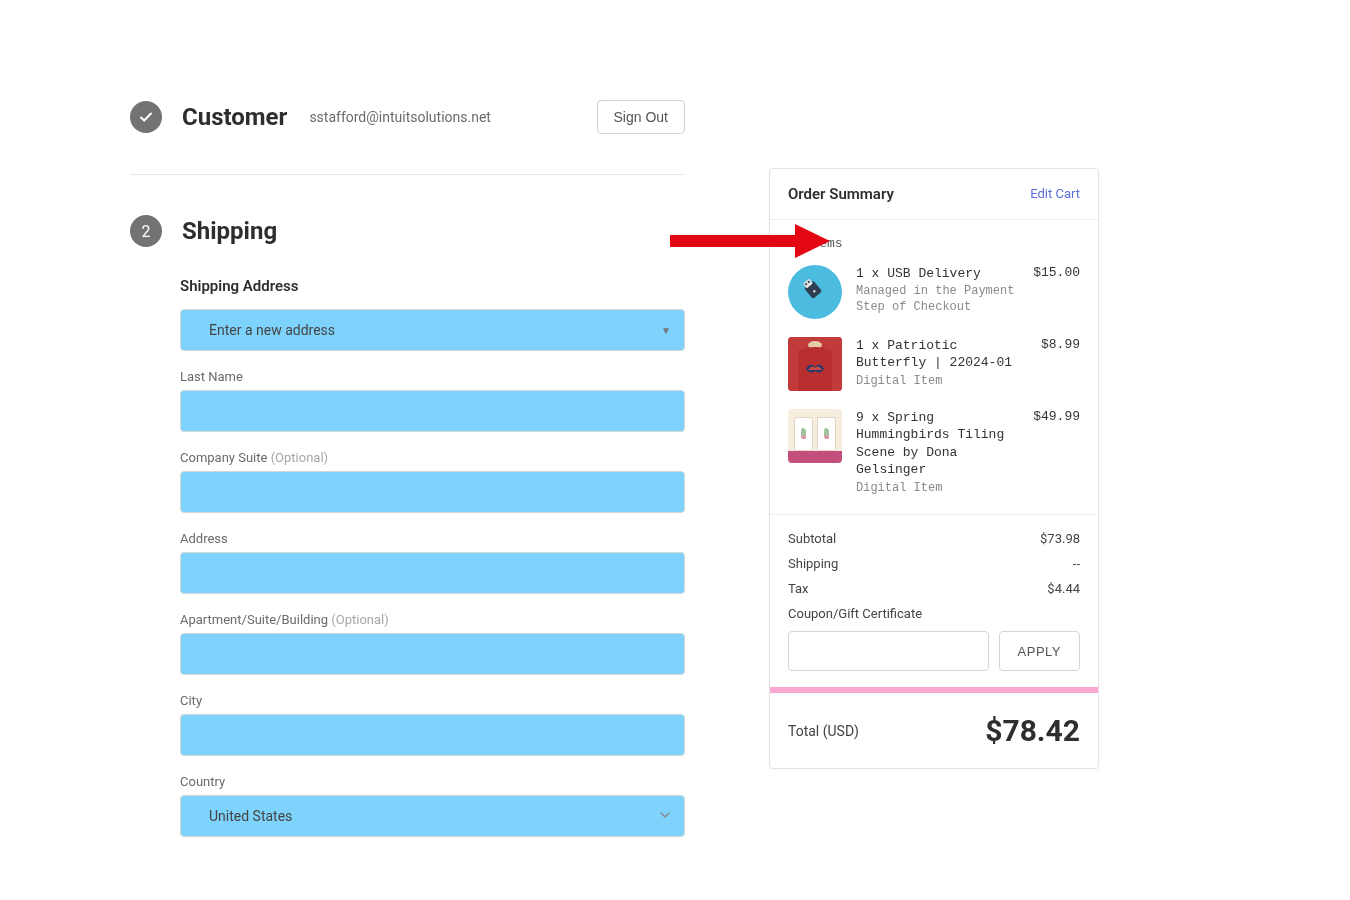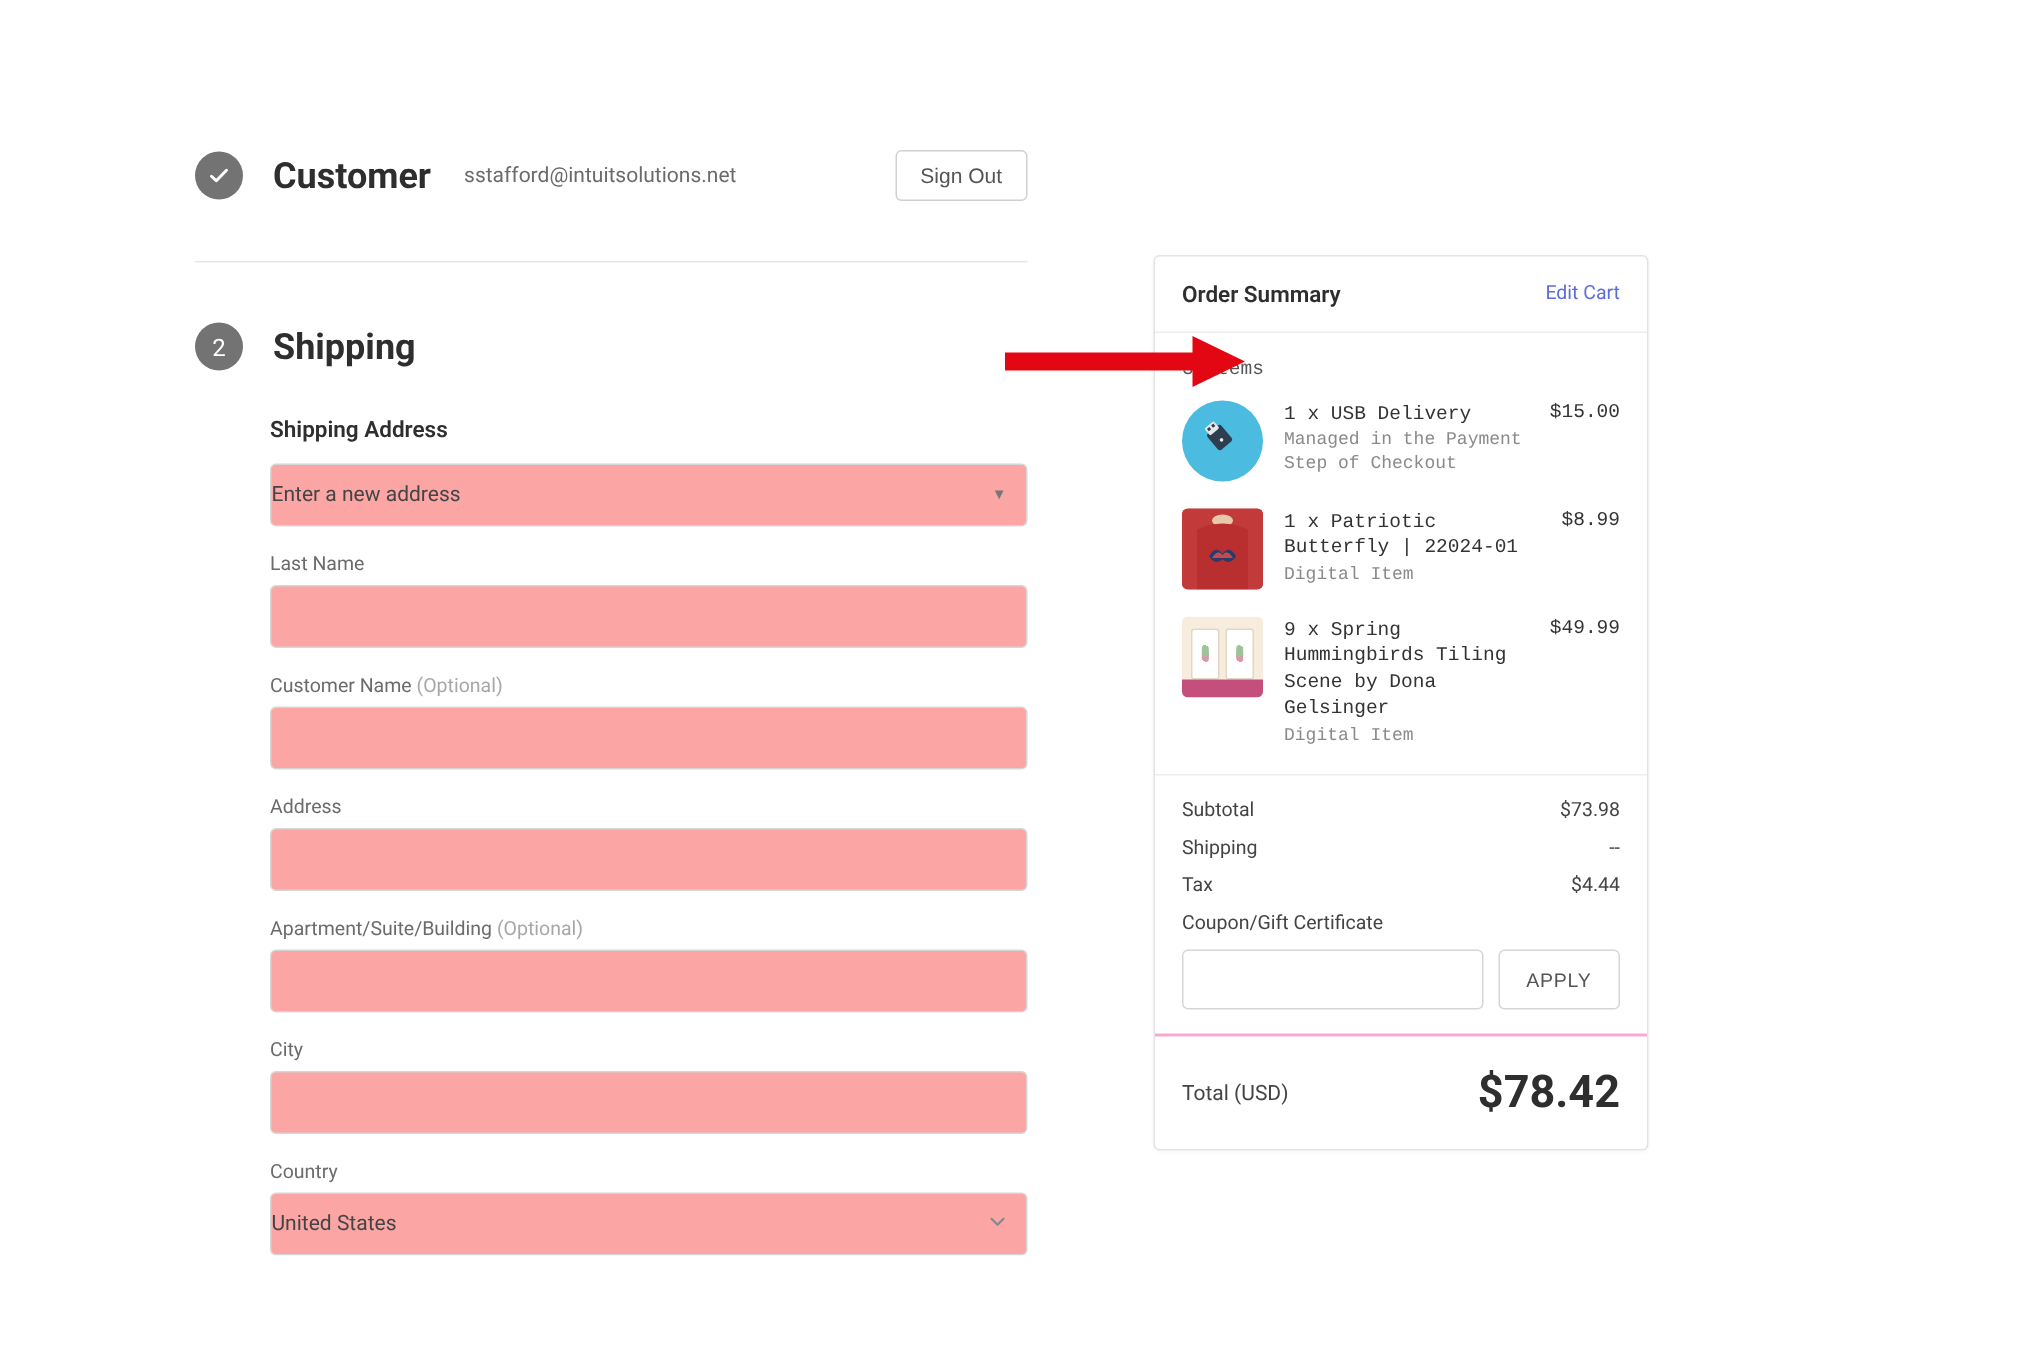--- a/index.html
+++ b/index.html
@@ -80,24 +80,24 @@
   }
   .select-wrap, .input-wrap {
     position: relative;
     width: 100%;
   }
   .select, .text-input {
     width: 100%;
     height: 42px;
     border: 1px solid #d6d6d6;
     border-radius: 4px;
-    padding: 0 0;
+    padding: 0 28px;
     font-size: 14px;
     color: #444;
-    background: #fca5a5;
+    background: #7dd3fc;
     appearance: none;
   }
   .select-caret {
     position: absolute;
     right: 14px;
     top: 50%;
     transform: translateY(-50%);
     pointer-events: none;
     color: #777;
     font-size: 10px;
@@ -136,21 +136,21 @@
   .item-row:last-child { margin-bottom: 0; }
   .item-thumb {
     width: 54px; height: 54px; border-radius: 4px; flex-shrink: 0;
     display:flex; align-items:center; justify-content:center; overflow:hidden;
   }
   .item-info { flex: 1; }
   .item-name { font-size: 13px; color: #333; line-height: 1.35; }
   .item-sub { font-size: 12px; color: #8a8a8a; margin-top: 2px; line-height: 1.3; }
   .item-price { font-size: 13px; color: #333; white-space: nowrap; }
 
-  .totals { padding: 16px 18px; border-bottom: 2px solid #f9a8d4; }
+  .totals { padding: 16px 18px; border-bottom: 6px solid #f9a8d4; }
   .total-line { display: flex; justify-content: space-between; font-size: 13px; color: #444; margin-bottom: 10px; }
   .coupon-label { font-size: 13px; color: #444; margin-top: 8px; margin-bottom: 10px; }
   .coupon-row { display: flex; gap: 10px; }
   .coupon-input { flex: 1; height: 40px; border: 1px solid #d6d6d6; border-radius: 4px; padding: 0 10px; }
   .apply-btn { height: 40px; padding: 0 18px; border: 1px solid #d6d6d6; background: #fff; border-radius: 4px; font-size: 13px; color: #555; cursor: pointer; letter-spacing: 0.5px; }
 
   .grand { padding: 20px 18px; display: flex; justify-content: space-between; align-items: center; }
   .grand-label { font-size: 14px; color: #444; }
   .grand-value { font-size: 30px; font-weight: 700; color: #2e2e2e; }
 
@@ -220,21 +220,21 @@
         </div>
 
         <div class="row-2">
           <div>
             <div class="field-label">Last Name</div>
             <input class="text-input" type="text" style="">
           </div>
         </div>
 
         <div class="field-label">
-          <span>Customer Name</span>
+          <span>Company Suite</span>
           <span class="optional">(Optional)</span>
         </div>
         <input class="text-input" type="text" style="">
 
         <div class="field-label">Address</div>
         <input class="text-input" type="text" style="">
 
         <div class="field-label">
           <span>Apartment/Suite/Building</span>
           <span class="optional">(Optional)</span>

